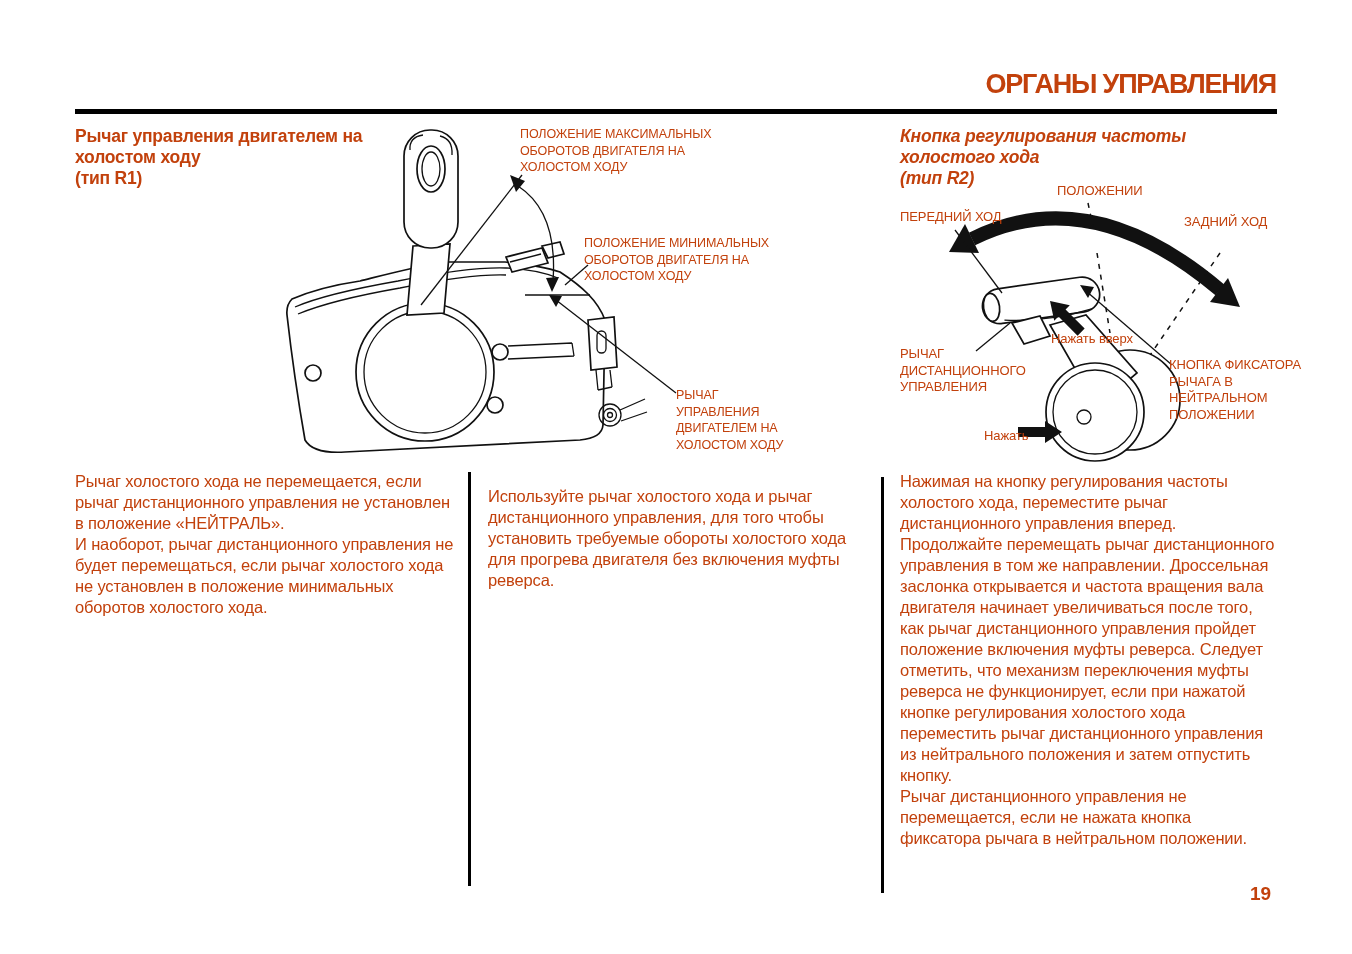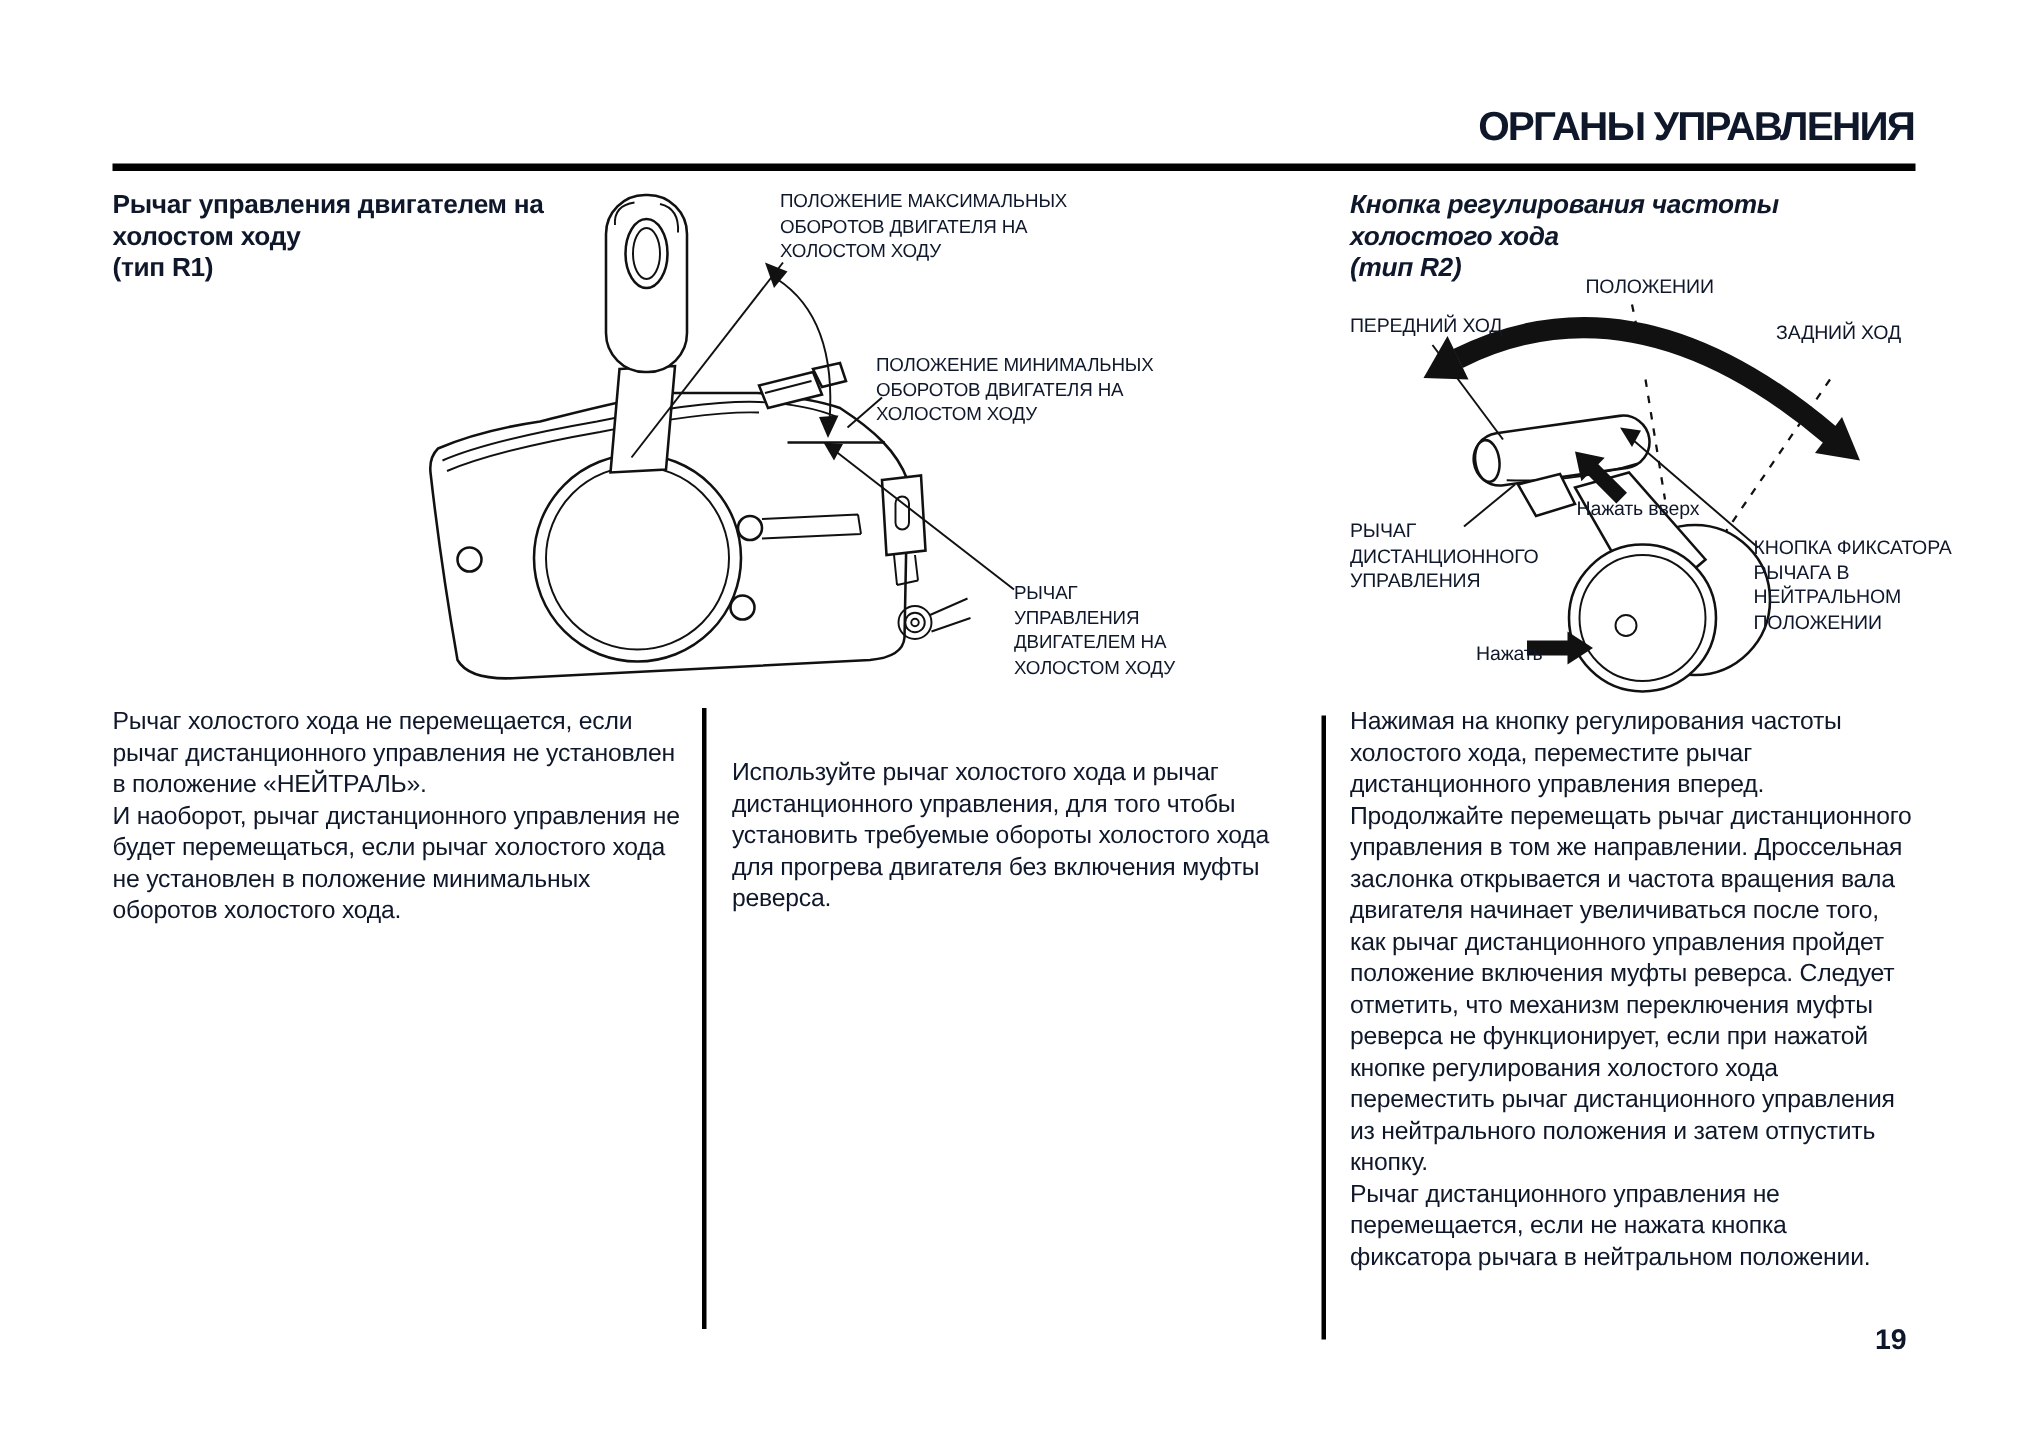--- a/index.html
+++ b/index.html
@@ -1,19 +1,19 @@
 <!DOCTYPE html>
 <html><head>
 <meta charset="utf-8">
 <style>
   * { margin:0; padding:0; box-sizing:border-box; }
   html,body { background:#e8e8e8; }
   .page {
     position:relative; width:1352px; height:954px; background:#ffffff;
-    font-family:"Liberation Sans", sans-serif; color:#0f172a; overflow:hidden;
+    font-family:"Liberation Sans", sans-serif; color:#c2410c; overflow:hidden;
     margin:0 auto;
   }
   .page-title {
     position:absolute; top:69px; right:76px;
     font-size:27px; font-weight:bold; letter-spacing:-1.2px; white-space:nowrap;
   }
   .title-rule {
     position:absolute; left:75px; top:109px; width:1202px; height:5px; background:#000;
   }
   .colhead {
@@ -24,21 +24,21 @@
     position:absolute; font-size:12.5px; line-height:16.5px; letter-spacing:-0.1px;
   }
   .diagram-label {
     position:absolute; font-size:13px; line-height:16.5px; letter-spacing:-0.1px; white-space:nowrap;
   }
   .diagram-label.wrap { white-space:normal; }
   .bodycol {
     position:absolute; font-size:16.5px; line-height:21px; letter-spacing:-0.15px; text-align:left;
   }
   .bodycol p { margin:0; }
-  .bodycol p.gap { margin-top:34px; }
+  .bodycol p.gap { margin-top:15px; }
   .vdivider { position:absolute; width:3px; background:#000; }
   .page-number { position:absolute; font-size:19px; font-weight:bold; }
   svg { position:absolute; overflow:visible; }
   .ln { stroke:#111; stroke-width:1.7; fill:none; }
   .lnthin { stroke:#111; stroke-width:1.3; fill:none; }
   .wh { fill:#fff; stroke:#111; stroke-width:1.7; }
   .blk { fill:#111; stroke:none; }
   .dash { stroke:#111; stroke-width:1.5; fill:none; stroke-dasharray:5 6; }
 </style>
 </head>

